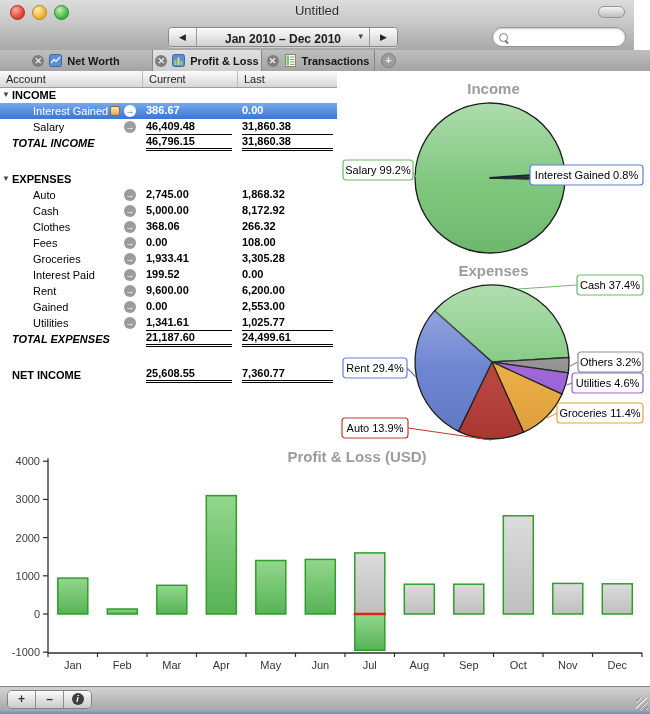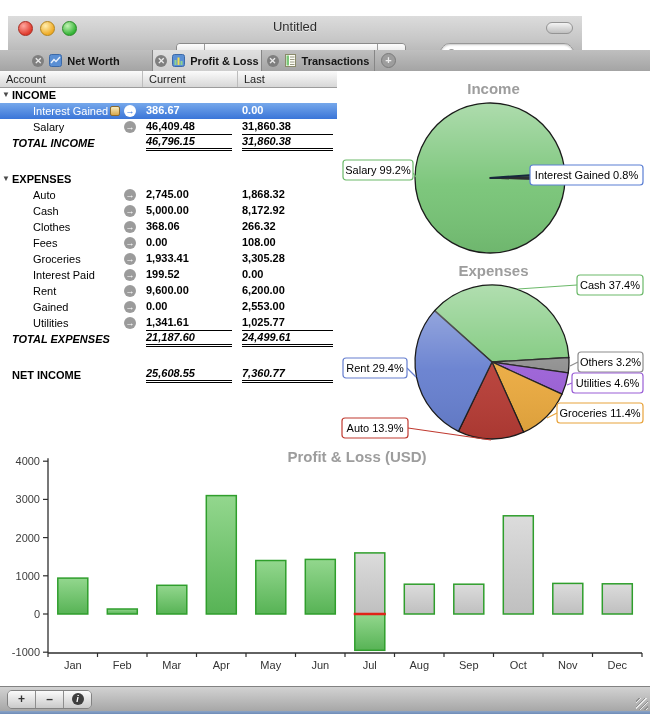--- a/index.html
+++ b/index.html
@@ -1,20 +1,20 @@
 <!DOCTYPE html>
 <html><head>
 <meta charset="utf-8">
 <style>
   html,body{margin:0;padding:0;width:650px;height:714px;overflow:hidden;background:#e8e8e8;}
   .window{position:relative;width:650px;height:714px;font-family:"Liberation Sans",sans-serif;overflow:hidden;background:#fff;}
 
   
-  .chrome{position:absolute;top:16px;left:0;width:574px;height:50px;
-    background:linear-gradient(#dcdcdc 0%,#c8c8c8 45%,#a8a8a8 100%);border-bottom:1px solid #6f6f6f;margin-left:8px;}
+  .chrome{position:absolute;top:0;left:0;width:634px;height:50px;
+    background:linear-gradient(#dcdcdc 0%,#c8c8c8 45%,#a8a8a8 100%);border-bottom:1px solid #6f6f6f;}
   .light{position:absolute;top:5px;width:13px;height:13px;border-radius:50%;}
   .light.red{left:10px;background:radial-gradient(circle at 35% 30%,#ffa79e,#e03c2e 70%);border:1px solid #a8291e;}
   .light.yellow{left:32px;background:radial-gradient(circle at 35% 30%,#ffeeb0,#efab26 70%);border:1px solid #b3841c;}
   .light.green{left:54px;background:radial-gradient(circle at 35% 30%,#c2f3b4,#35b437 70%);border:1px solid #2a8a27;}
   .wtitle{position:absolute;top:0;left:90px;right:90px;height:22px;line-height:22px;text-align:center;
     font-size:13px;color:#2c2c2c;text-shadow:0 1px 0 rgba(255,255,255,.55);}
   .pill{position:absolute;right:9px;top:6px;width:25px;height:10px;border-radius:6px;
     background:linear-gradient(#f4f4f4,#bfbfbf);border:1px solid #949494;}
 
   .datectl{position:absolute;left:168px;top:27px;height:18px;display:flex;border:1px solid #8a8a8a;
@@ -63,21 +63,21 @@
   .trow.net .name{left:12px;font-weight:bold;}
   .rowarrow{position:absolute;left:124px;top:2px;width:12px;height:12px;border-radius:50%;background:#9b9b9b;
     color:#fff;font-size:9px;line-height:12px;text-align:center;font-weight:bold;}
   .selected .rowarrow{background:#fff;color:#3a75d8;}
   .badge{display:inline-block;width:10px;height:10px;margin-left:2px;vertical-align:-1px;border-radius:2px;
     background:linear-gradient(#f8ecc0,#d8a84c);border:1px solid #8a6a2f;box-sizing:border-box;}
   .num{position:absolute;top:0;height:16px;line-height:15px;font-weight:bold;box-sizing:border-box;}
   .num.cur{left:146px;width:86px;}
   .num.last{left:242px;width:91px;}
   .rule-single .num{border-bottom:1px solid #000;}
-  .rule-double .num{border-bottom:3px double #000;line-height:12px;font-style:italic;}
+  .rule-double .num{border-bottom:3px double #000;line-height:12px;}
 
   .ctitle{position:absolute;font-weight:bold;color:#9d9d9d;font-size:15px;text-align:center;}
   #title-income{left:337px;top:9px;width:313px;}
   #title-expenses{left:337px;top:191px;width:313px;}
   #title-pl{left:107px;top:377px;width:500px;}
 
   svg.chart{position:absolute;}
   #income-pie{left:337px;top:8px;}
   #expenses-pie{left:337px;top:190px;}
   #bar-chart{left:0;top:374px;}

